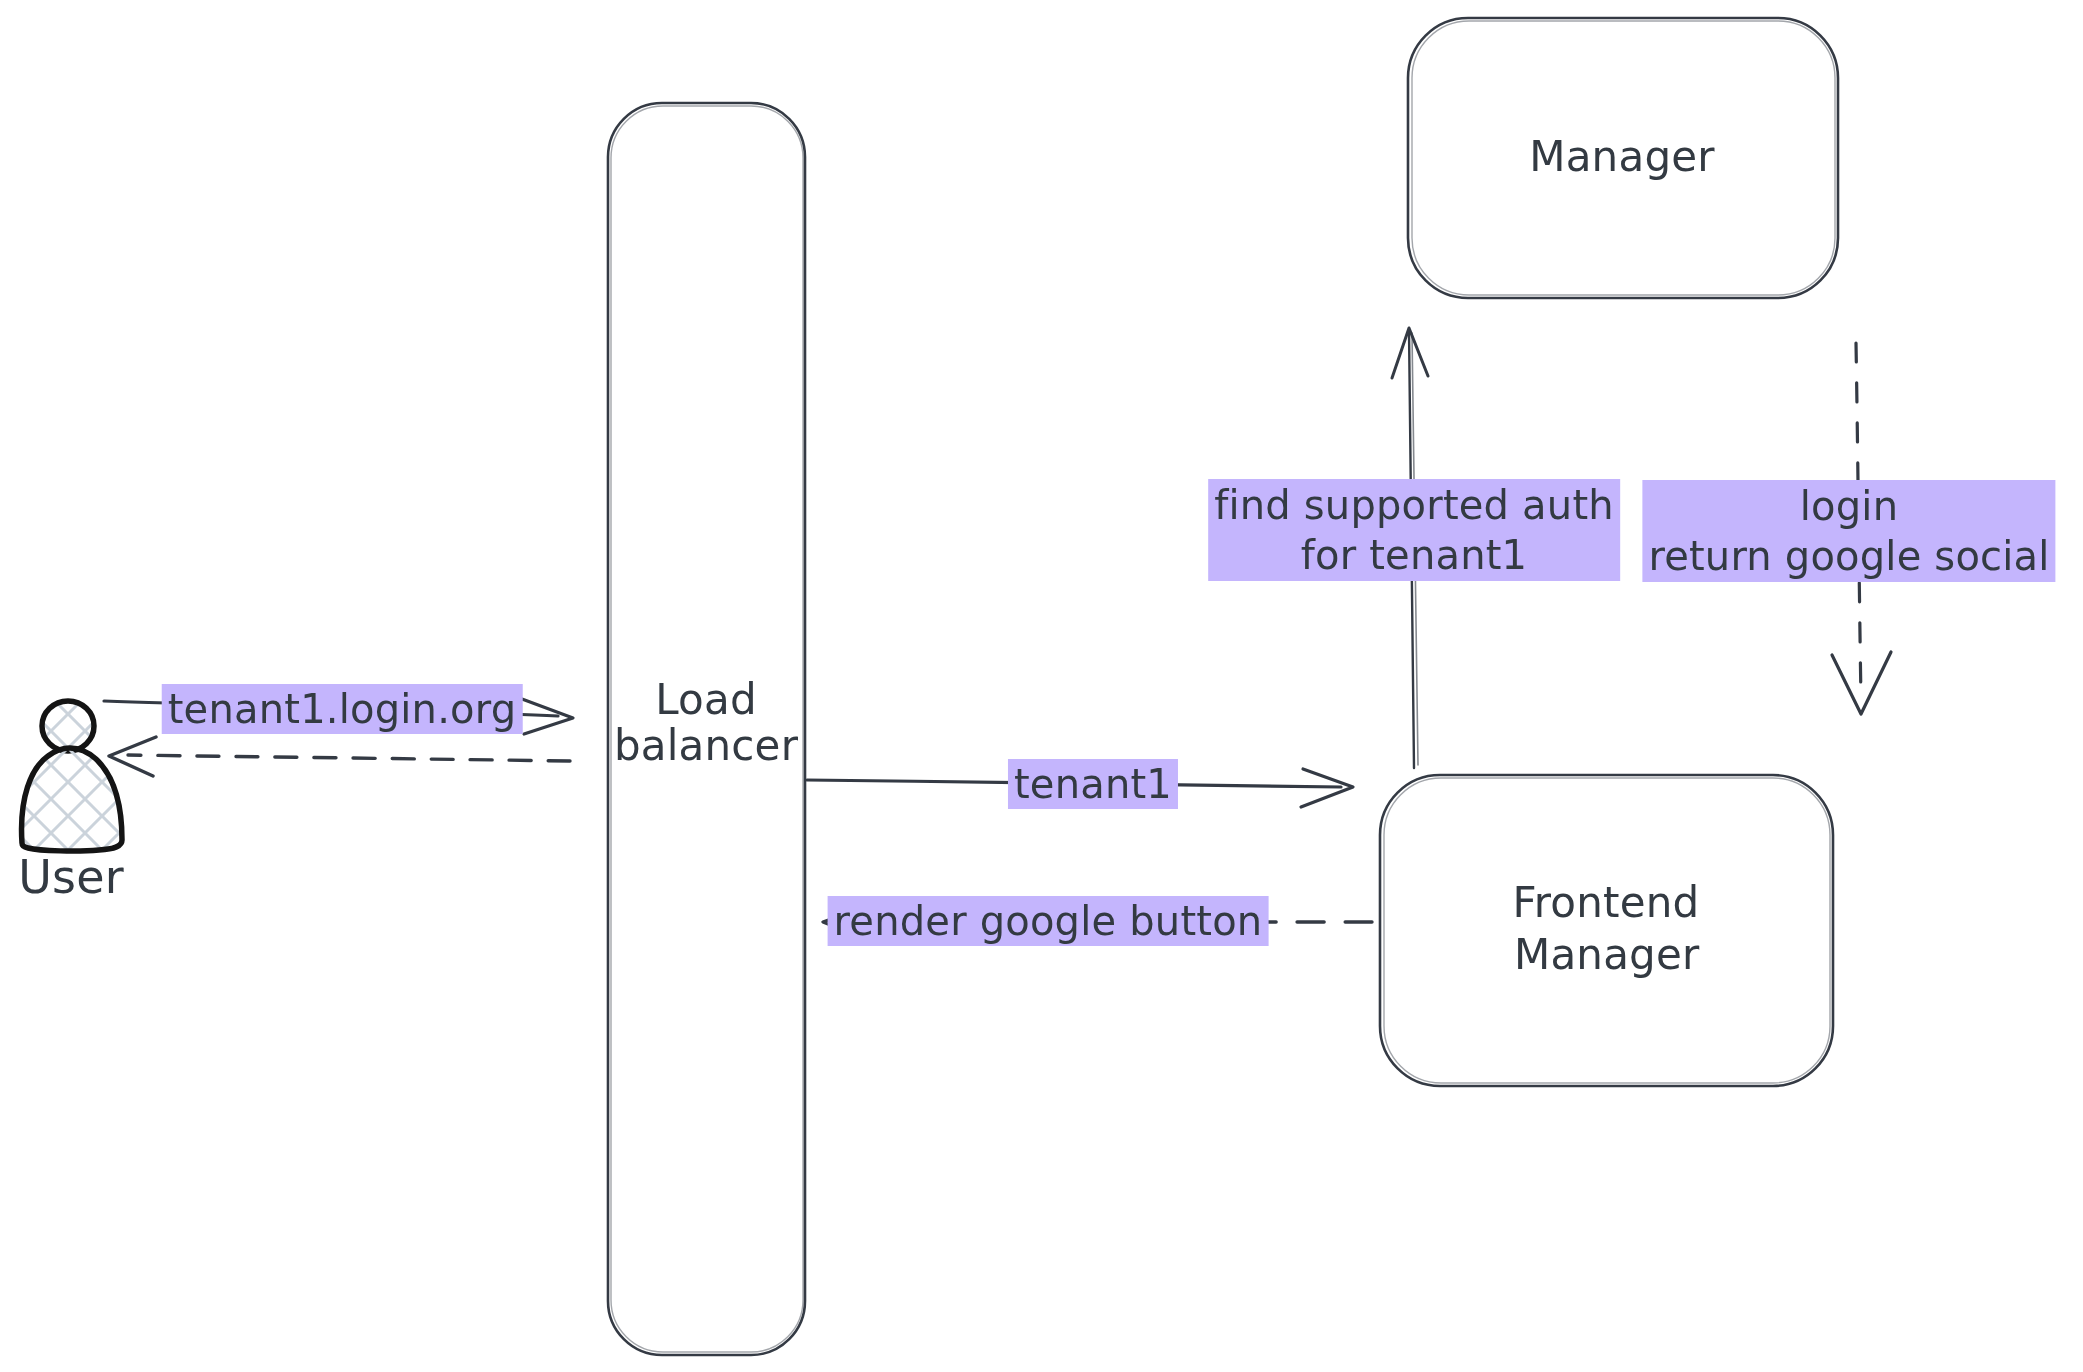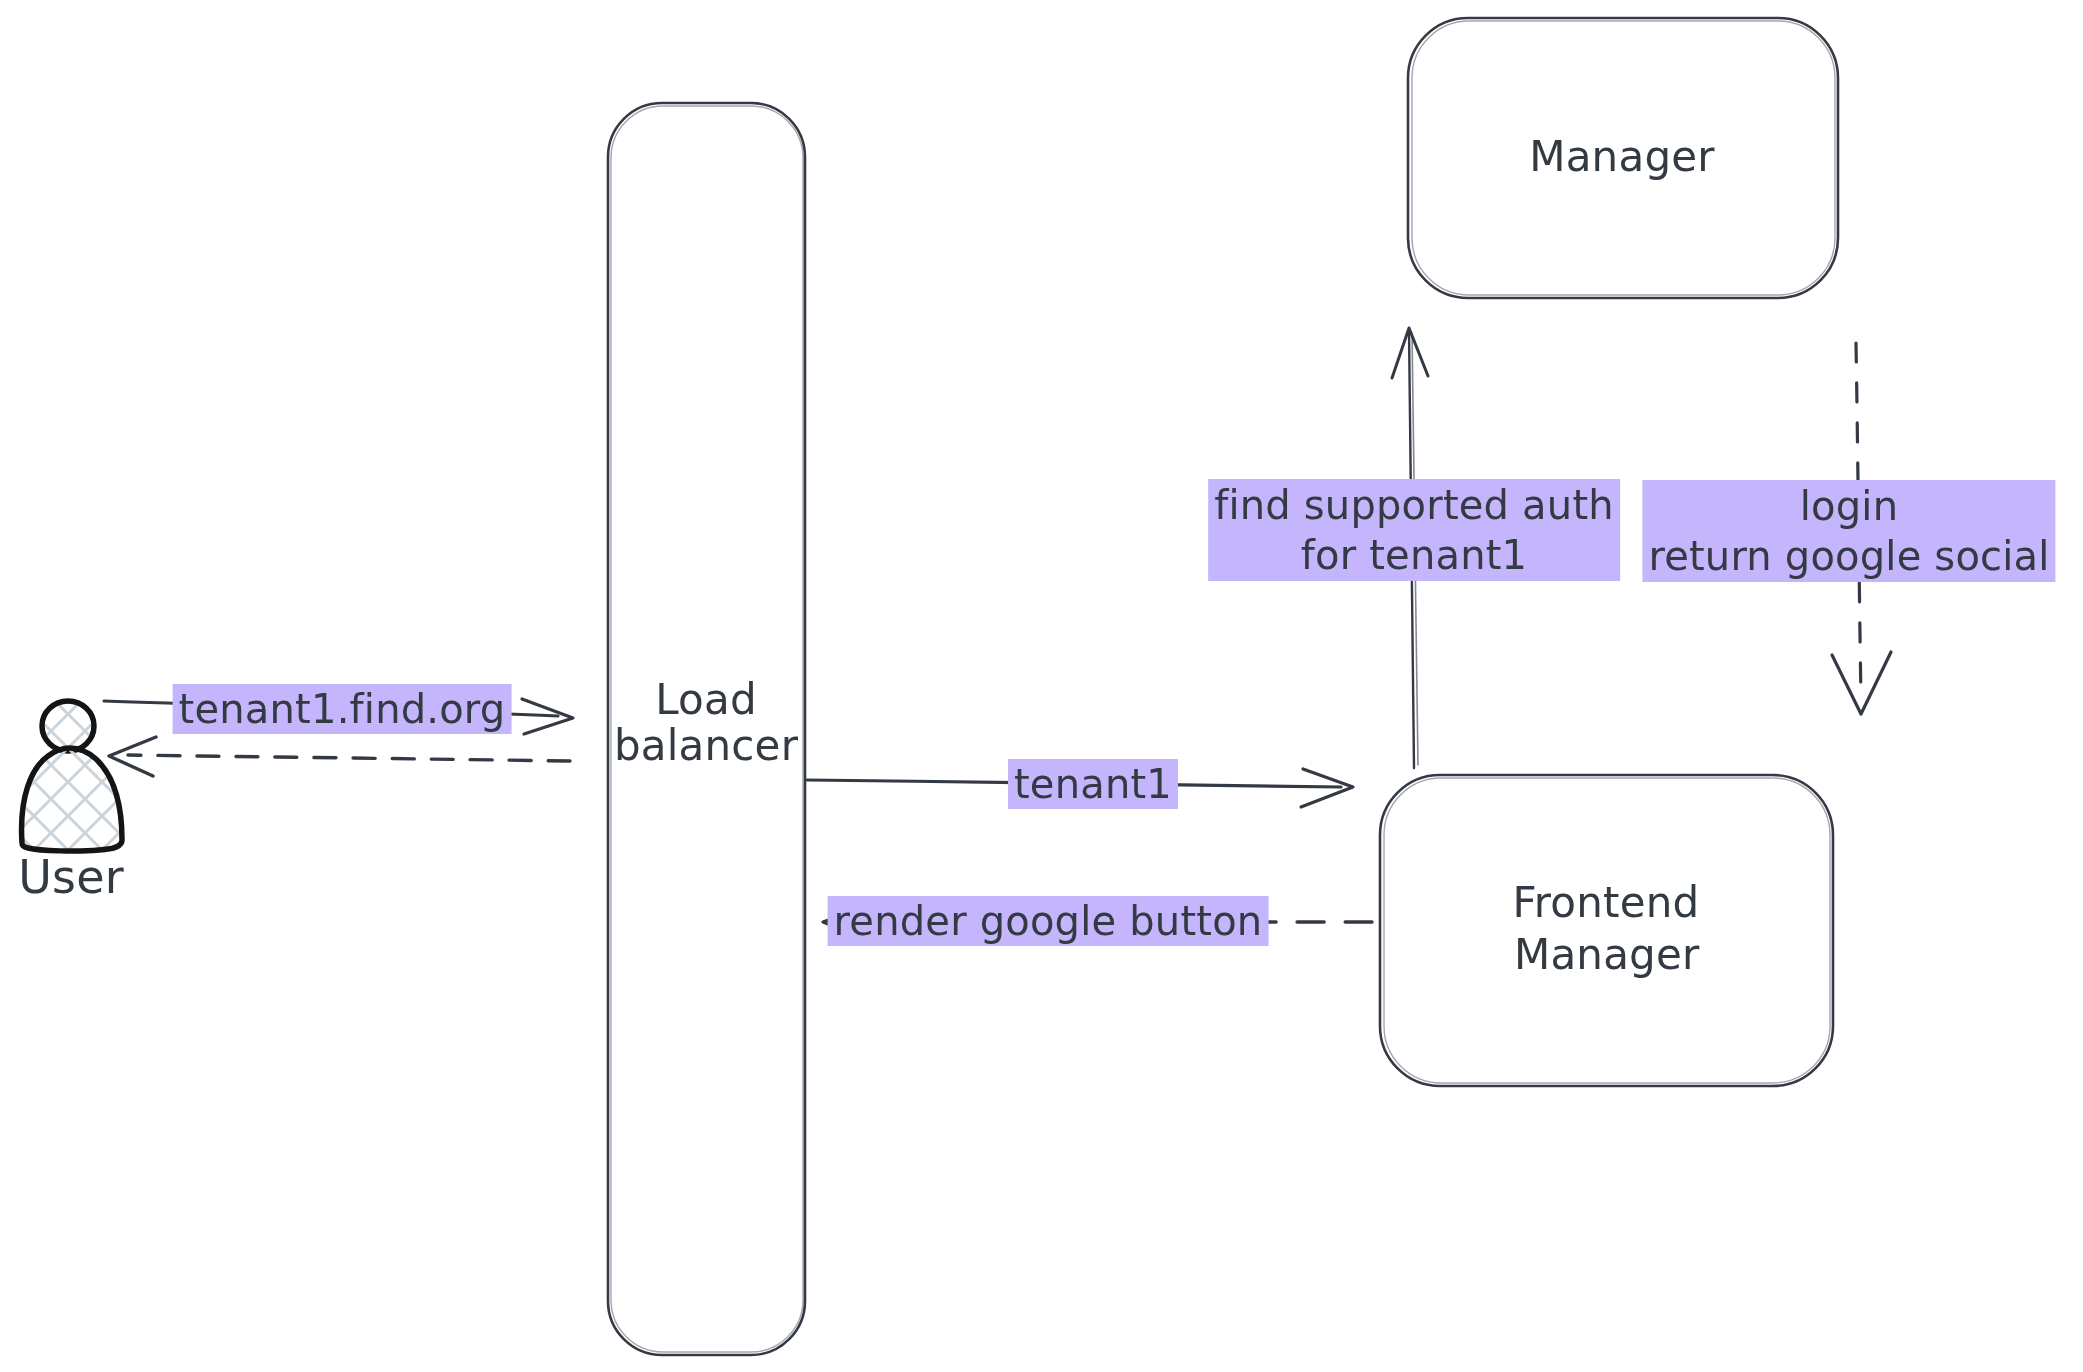--- a/index.html
+++ b/index.html
@@ -113,21 +113,21 @@
 
   <div class="lbl node-lbl" style="left:1622px; top:157px;">Manager</div>
 
   <div class="lbl node-lbl two-line lh52" style="left:1606px; top:929px;">
     <span>Frontend</span>
     <span>Manager</span>
   </div>
 
   <div class="lbl" style="left:71px; top:878px; font-size:46px;">User</div>
 
-  <div class="lbl edge-lbl" style="left:342px; top:709px;">tenant1.find.org</div>
+  <div class="lbl edge-lbl" style="left:342px; top:709px;">tenant1.login.org</div>
 
   <div class="lbl edge-lbl" style="left:1093px; top:784px;">tenant1</div>
 
   <div class="lbl edge-lbl" style="left:1048px; top:921px;">render google button</div>
 
   <div class="lbl edge-lbl two-line lh50" style="left:1414px; top:530px;">
     <span>find supported auth</span>
     <span>for tenant1</span>
   </div>
 

